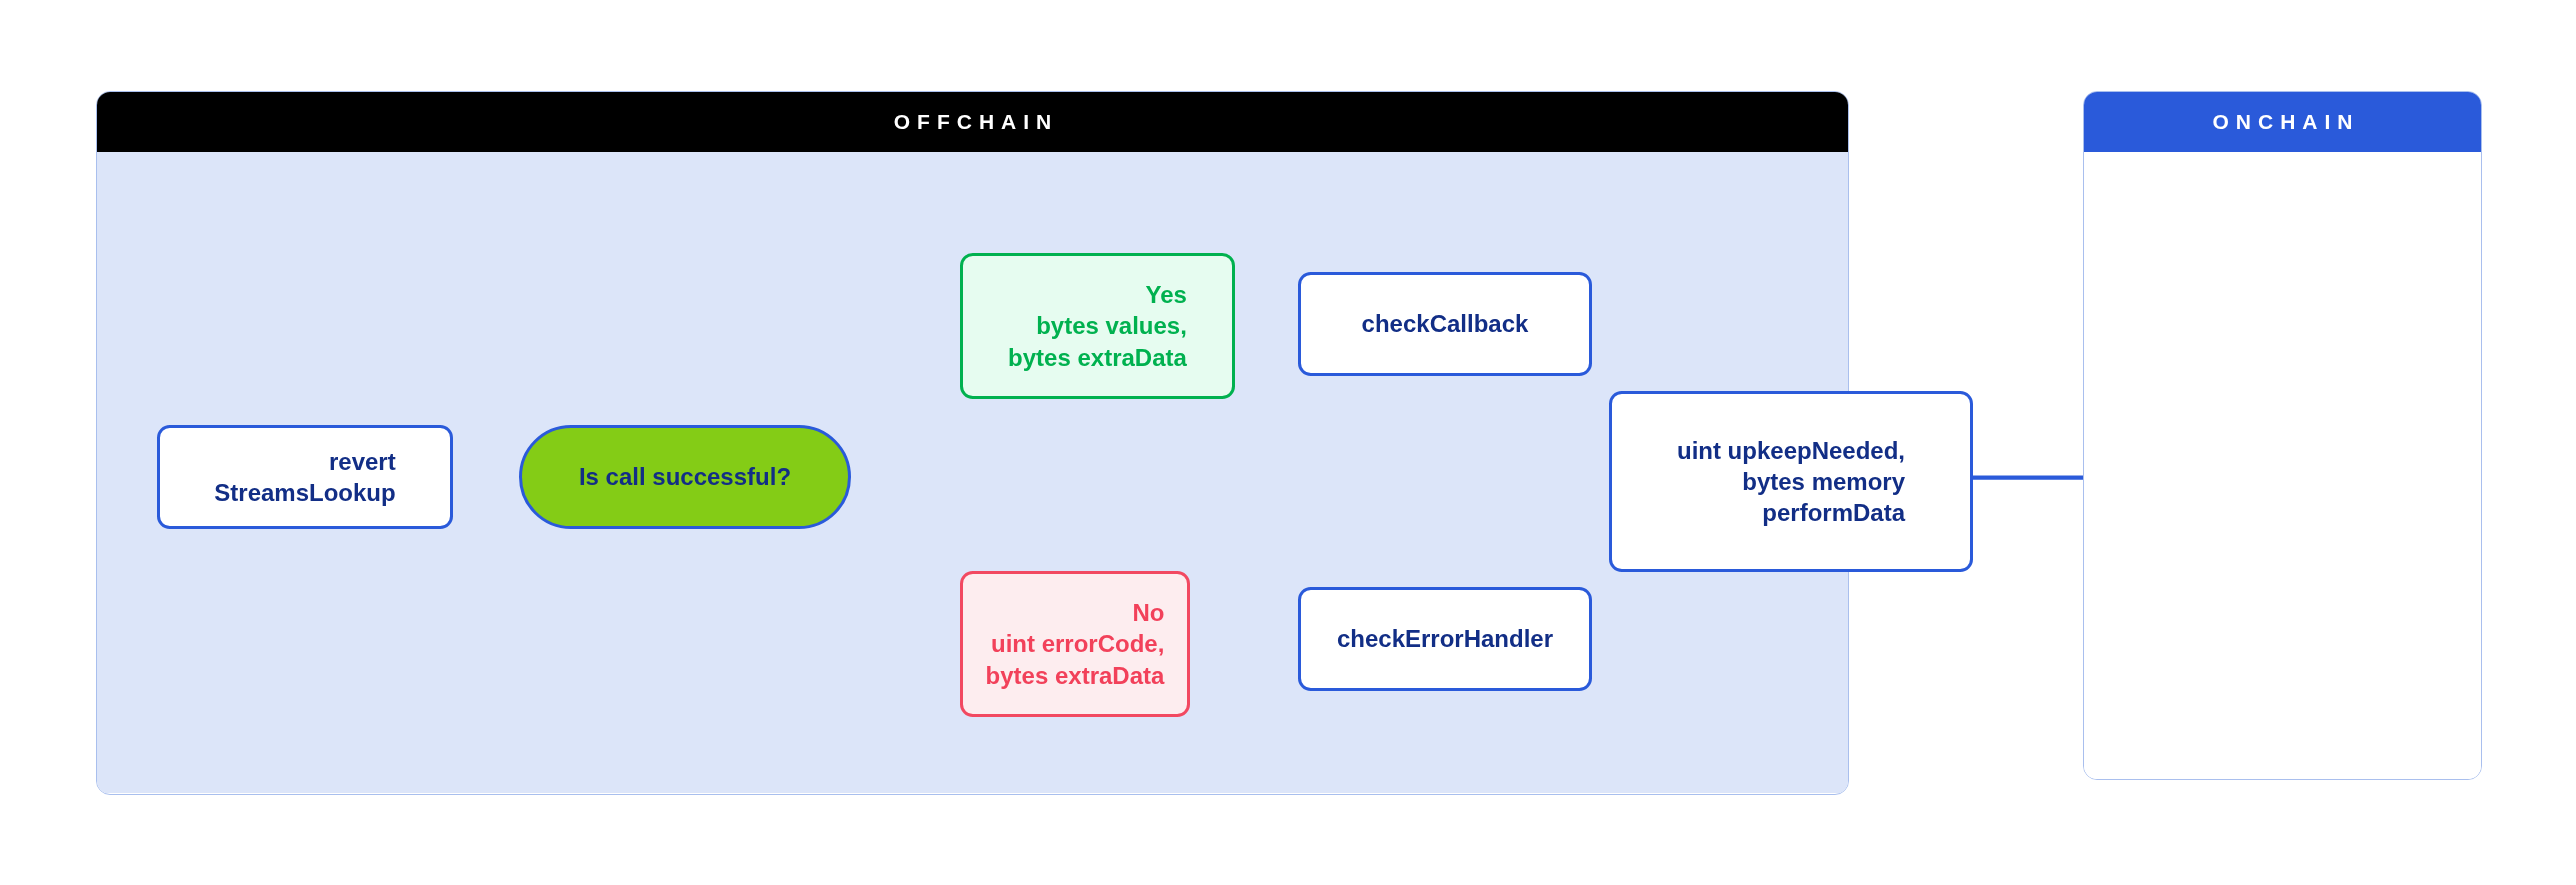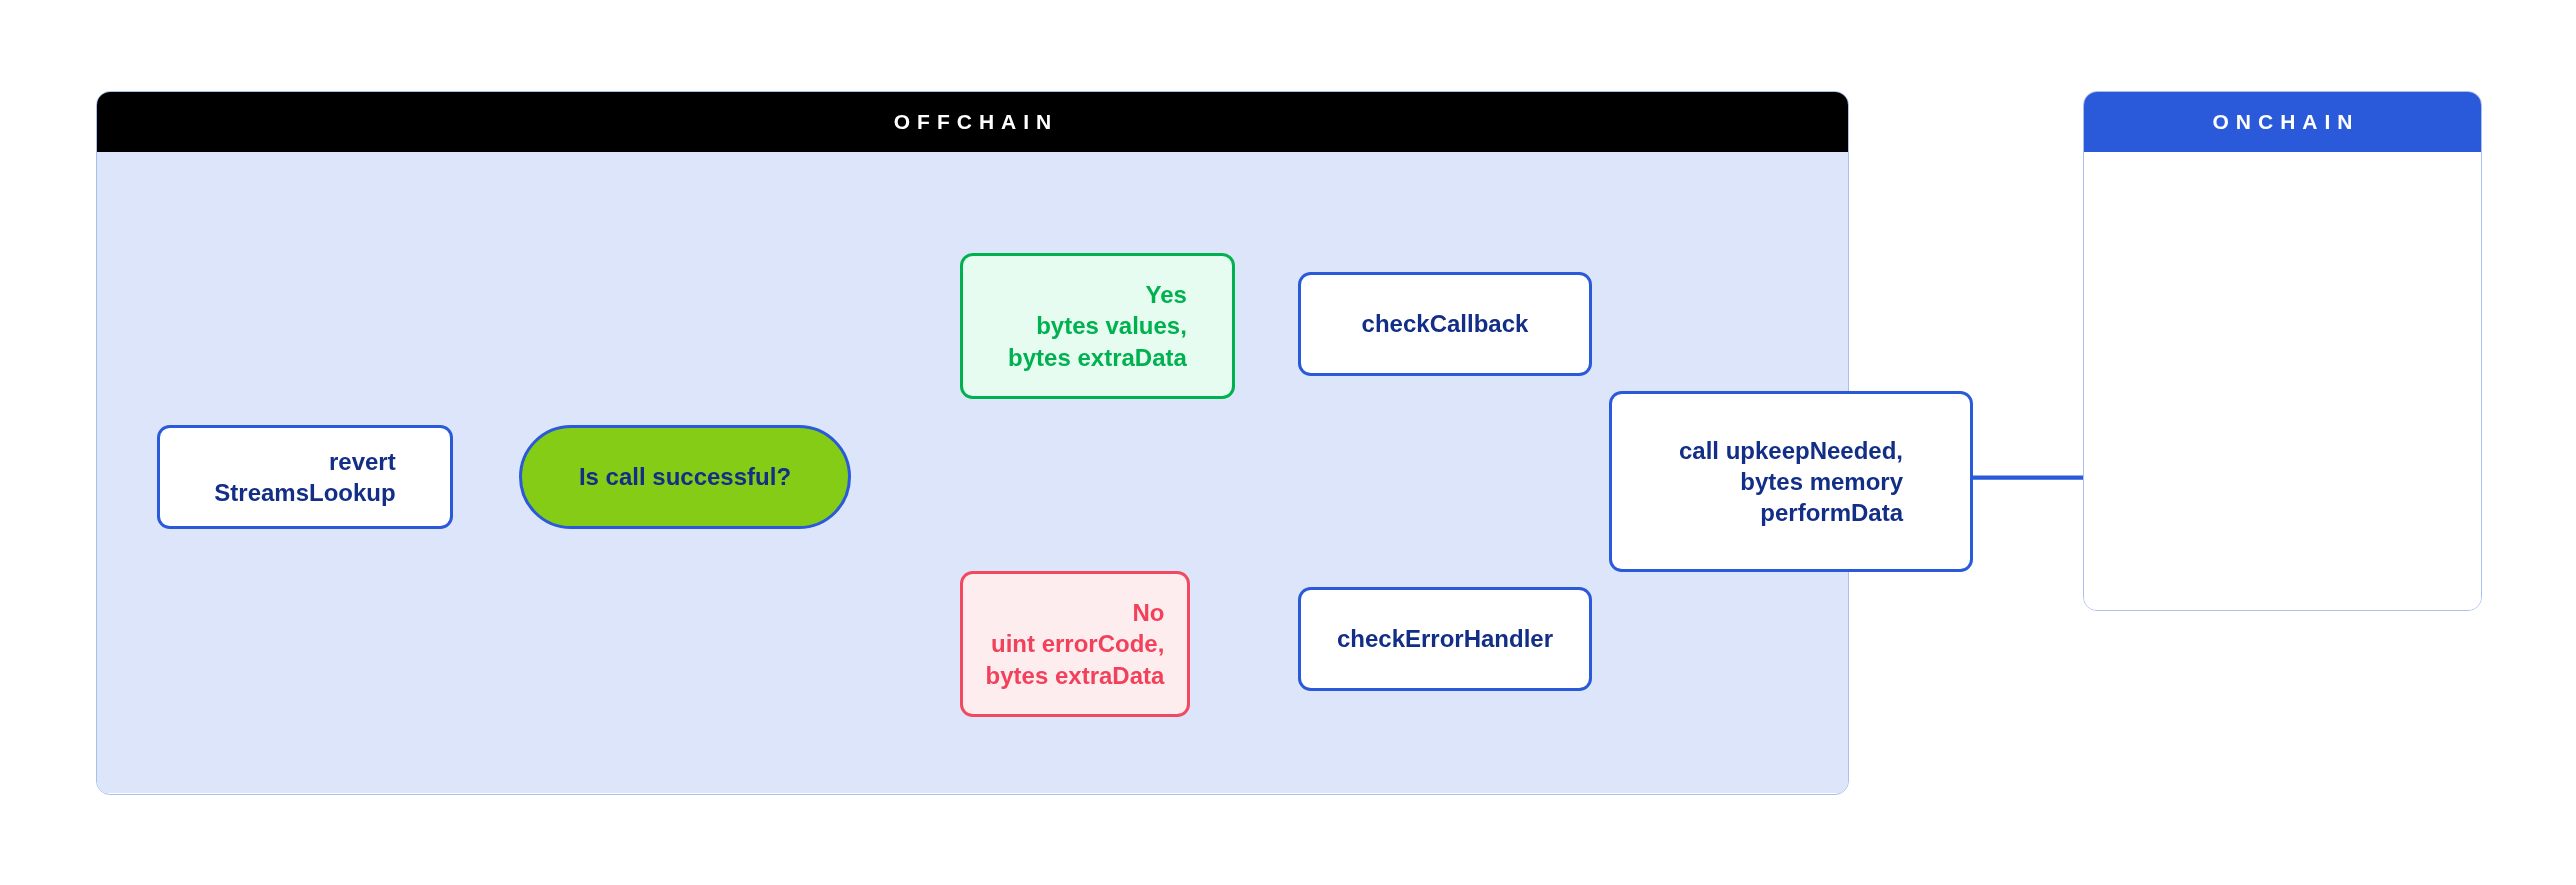--- a/index.html
+++ b/index.html
@@ -60,21 +60,21 @@
     background: #000000;
   }
   #panel-offchain .panel-body {
     height: 641px;
     background: #DCE5F9;
   }
   #panel-onchain {
     left: 2083px;
     top: 91px;
     width: 399px;
-    height: 520px;
+    height: 689px;
     border: 1.6px solid #A9BFEE;
   }
   #panel-onchain .panel-header {
     height: 60px;
     background: #2A5ADA;
   }
   #panel-onchain .panel-body {
     height: 641px;
     background: #ffffff;
   }
@@ -178,19 +178,19 @@
 bytes extraData</div>
 
   <div class="node node-red" id="node-no">No
 uint errorCode,
 bytes extraData</div>
 
   <div class="node node-blue" id="node-checkcallback">checkCallback</div>
 
   <div class="node node-blue" id="node-checkerror">checkErrorHandler</div>
 
-  <div class="node node-blue" id="node-upkeepneeded">call upkeepNeeded,
+  <div class="node node-blue" id="node-upkeepneeded">uint upkeepNeeded,
 bytes memory
 performData</div>
 
 
 </div>
 
 
 </body></html>

